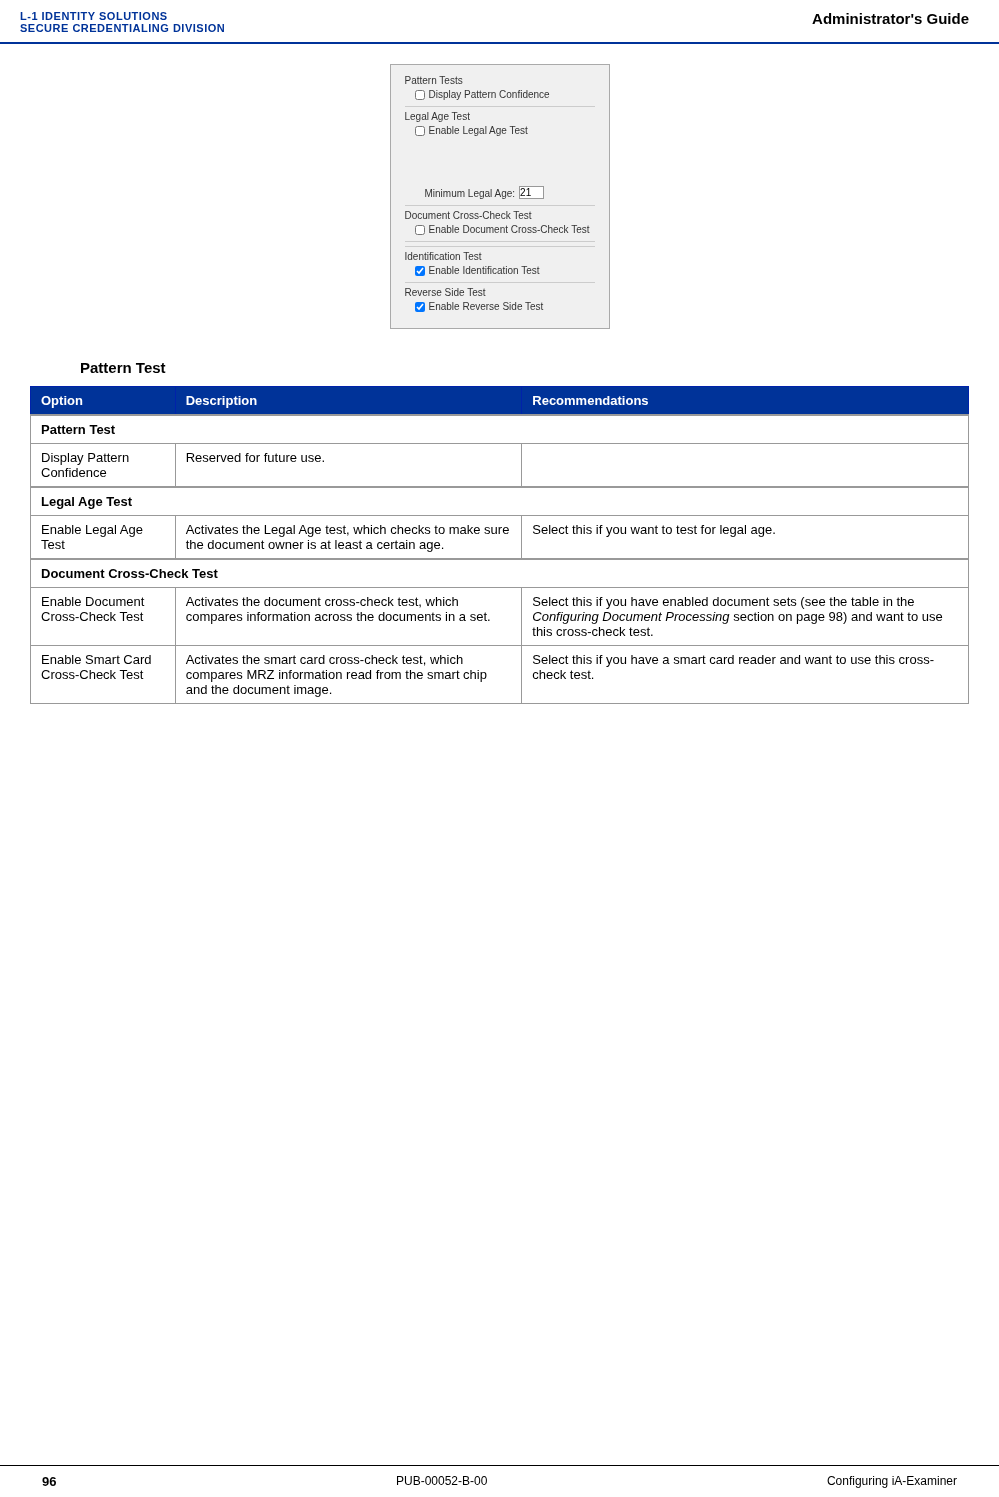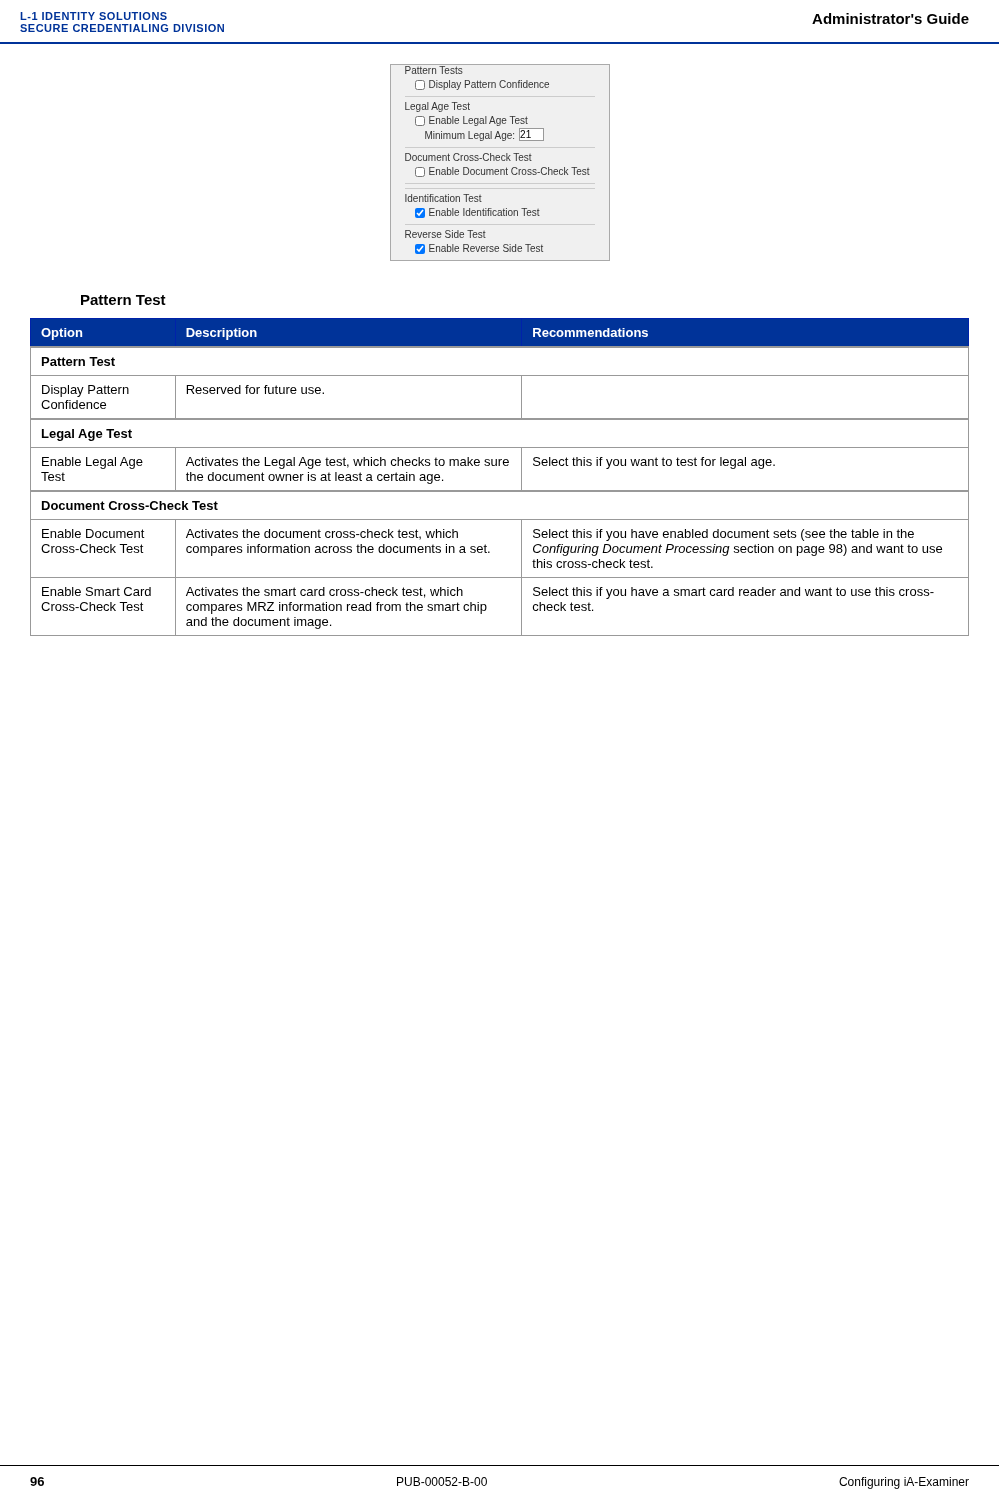--- a/index.html
+++ b/index.html
@@ -50,21 +50,21 @@
 
     
     .screenshot-area {
       display: flex;
       justify-content: center;
       margin-bottom: 30px;
     }
     .screenshot-box {
       border: 1px solid #aaa;
       background: #f0f0f0;
-      padding: 0 14px;
+      padding: 10px 14px;
       width: 220px;
       font-size: 10px;
       color: #333;
     }
     .screenshot-box .section-label {
       font-size: 10px;
       font-weight: normal;
       color: #333;
       margin-bottom: 3px;
     }
@@ -90,20 +90,21 @@
       margin-bottom: 2px;
       font-size: 10px;
     }
     .screenshot-box .input-row label {
       margin-right: 4px;
     }
     .screenshot-box .input-row input[type="text"] {
       width: 25px;
       font-size: 10px;
       border: 1px solid #999;
+      margin-top: 48px;
     }
     .screenshot-box .divider-line {
       border-top: 1px solid #ccc;
       margin: 4px 0;
     }
 
     
     .section-heading {
       font-size: 15px;
       font-weight: bold;
@@ -144,22 +145,22 @@
     .italic { font-style: italic; }
 
     
     .footer {
       position: absolute;
       bottom: 0;
       left: 0;
       right: 0;
       display: flex;
       justify-content: space-between;
-      align-items: center;
-      padding: 8px 30px;
+      align-items: flex-start;
+      padding: 8px 42px;
       border-top: 1px solid #000;
       font-size: 12px;
     }
     .footer-page {
       font-weight: bold;
       font-size: 13px;
     }
     .footer-pub {
       font-size: 12px;
     }

